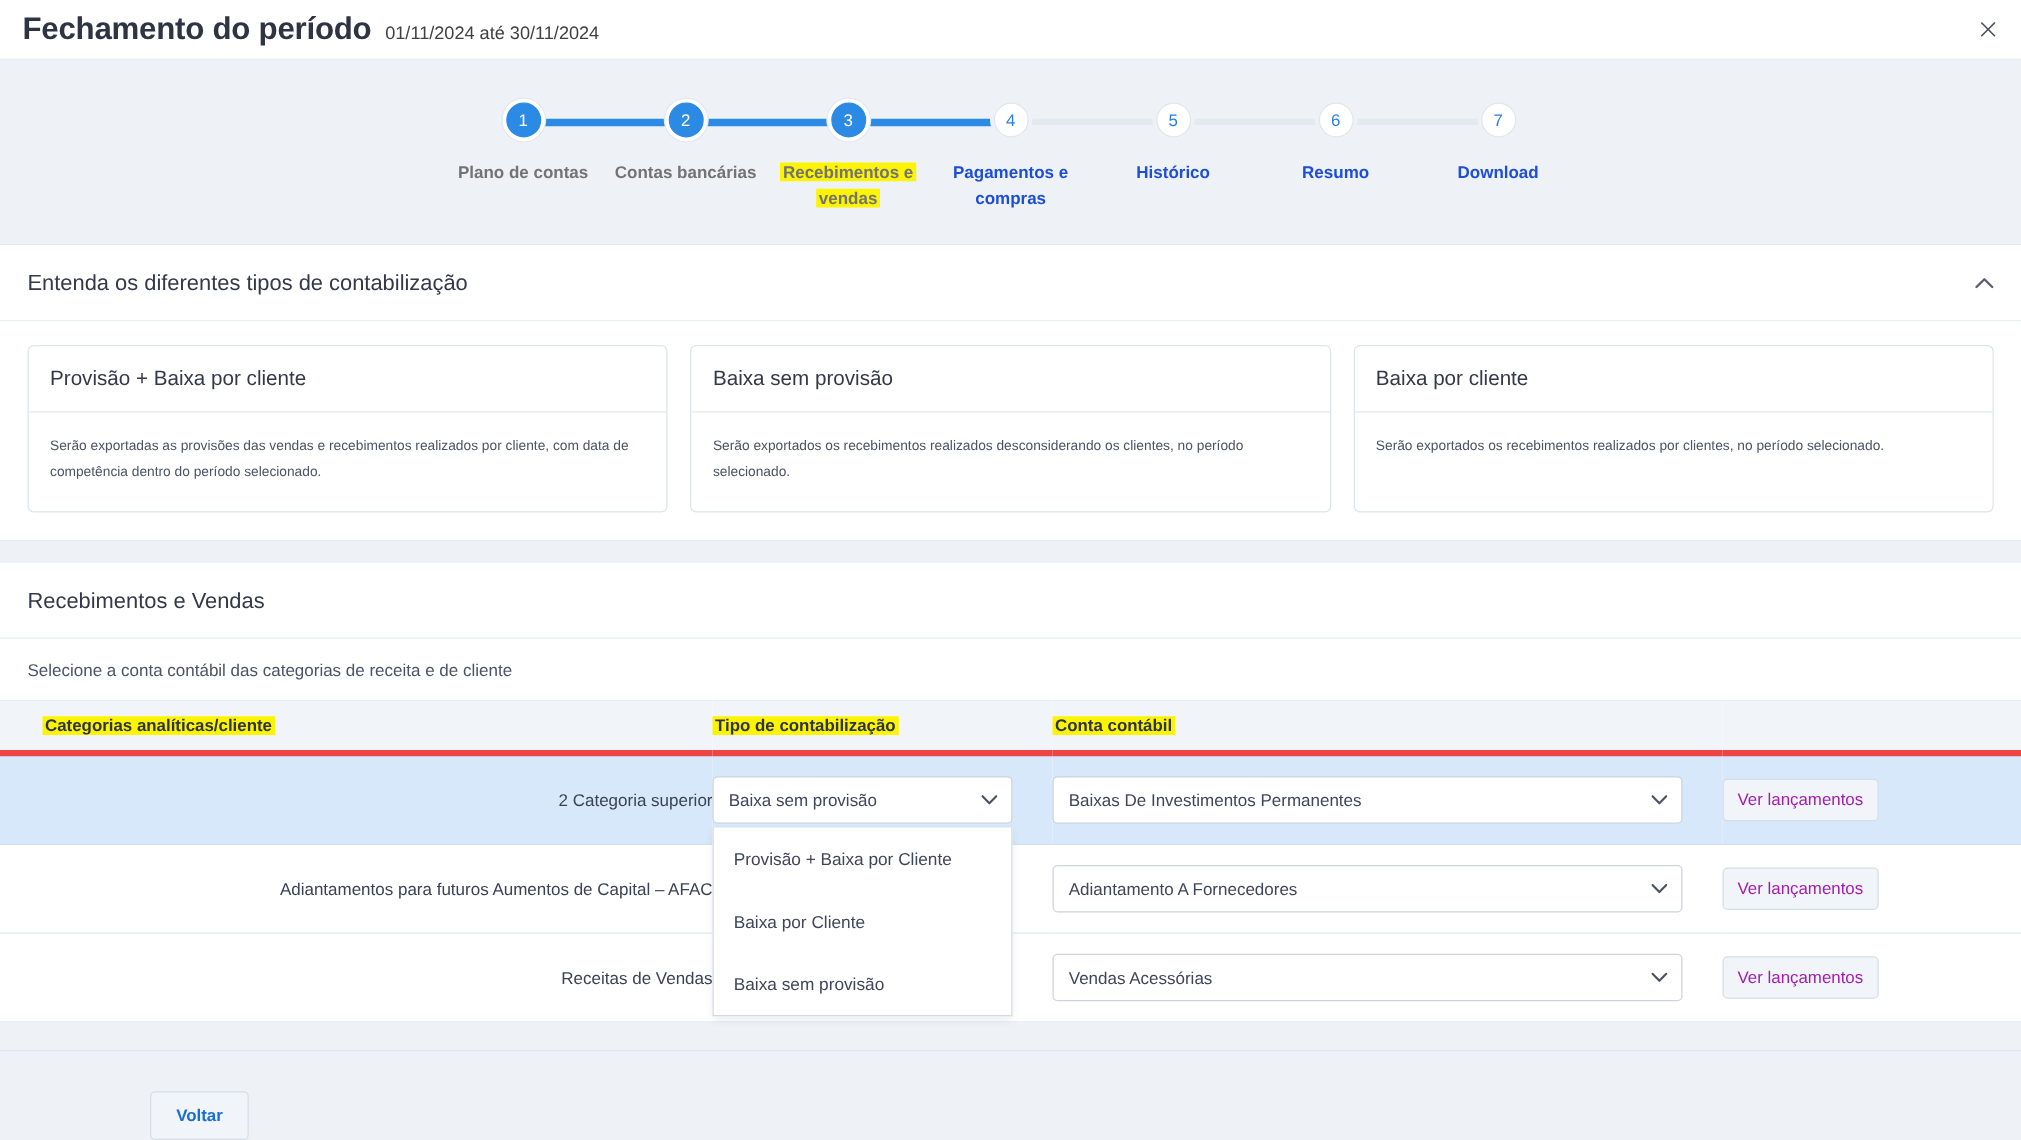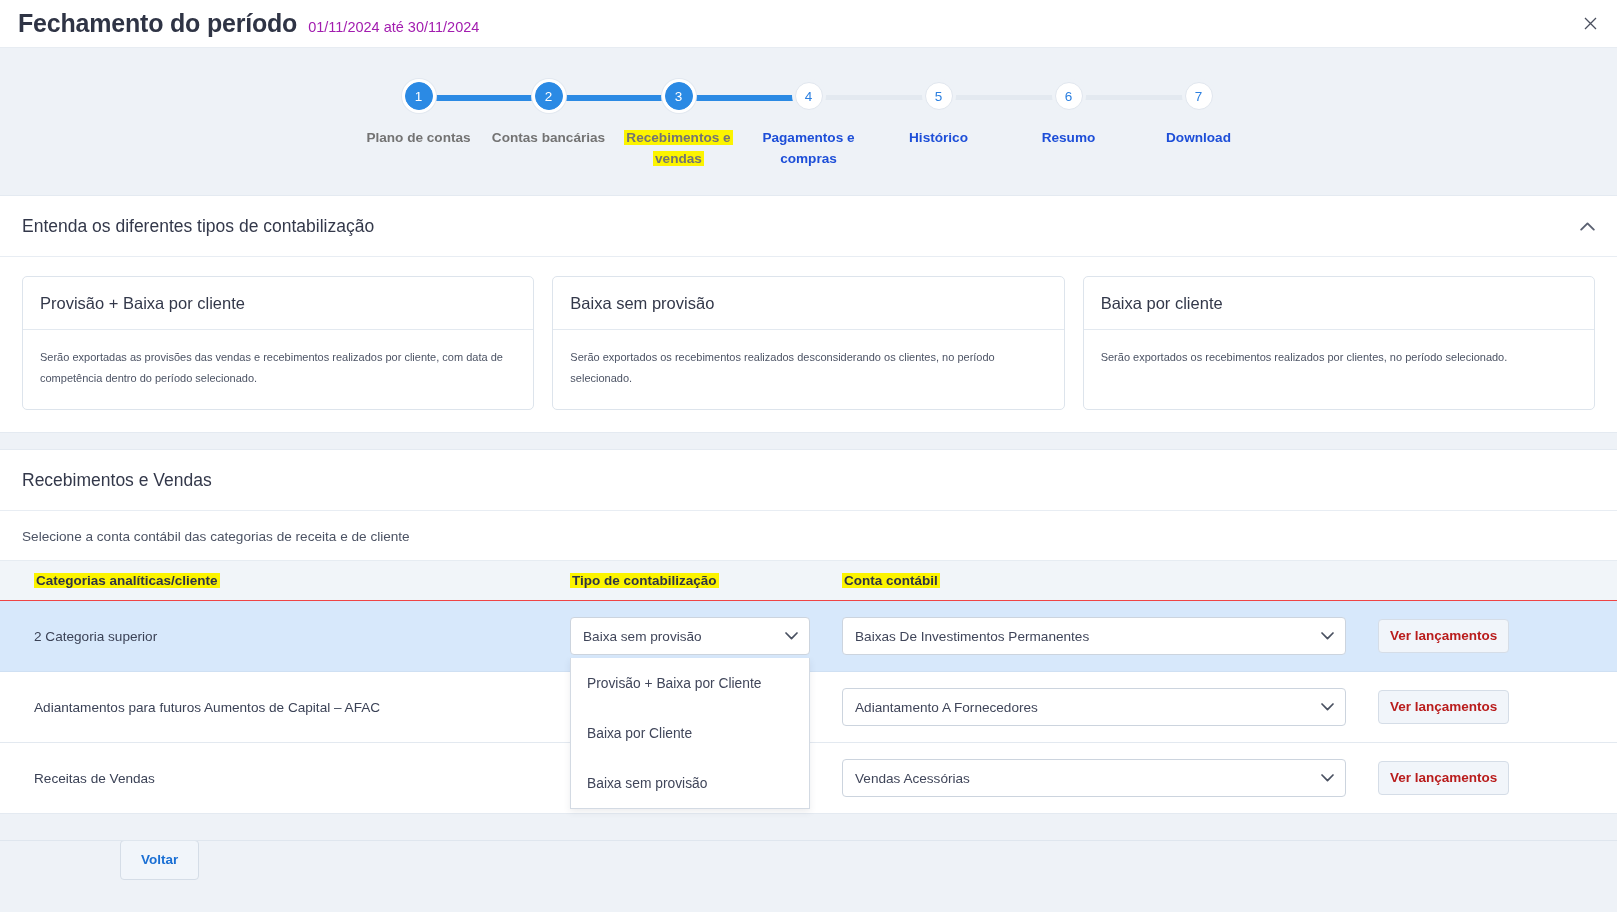--- a/index.html
+++ b/index.html
@@ -28,21 +28,21 @@
   .topbar-title {
     font-size: 25px;
     font-weight: 600;
     color: #2f3445;
     letter-spacing: -0.2px;
     line-height: 1;
     text-align: center;
   }
   .topbar-range {
     font-size: 14.5px;
-    color: #a21caf;
+    color: #404040;
     margin-left: 11px;
     position: relative;
     top: 3px;
   }
   .close-btn {
     position: absolute;
     right: 14px;
     top: 50%;
     transform: translateY(-50%);
     width: 26px; height: 26px;
@@ -165,23 +165,23 @@
   }
   .tbl { width: 100%; border-collapse: collapse; }
   .tbl thead th {
     background: #f1f5f9;
     text-align: left;
     font-size: 13.5px;
     font-weight: 700;
     color: #2f3445;
     padding: 12px 0 12px 0;
     border-top: 1px solid #e6ecf2;
-    border-bottom: 1px solid #ef4444;
-  }
-  .c1 { width: 570px; padding-left: 34px !important; }
+    border-bottom: 5px solid #ef4444;
+  }
+  .c1 { width: 570px; padding-left: 34px !important; text-align: right; }
   .c2 { width: 272px; }
   .c3 { width: 536px; }
   .c4 { width: auto; }
   .tbl tbody td {
     padding: 16px 0;
     font-size: 13.6px;
     color: #3b4256;
     border-bottom: 1px solid #e3e9f0;
     vertical-align: middle;
     height: 70px;
@@ -236,34 +236,34 @@
   .btn {
     font-family: inherit;
     border-radius: 4px;
     cursor: pointer;
     font-size: 13.5px;
     line-height: 1;
   }
   .btn-link {
     background: #f1f5fa;
     border: 1px solid #d5dde7;
-    color: #b91c1c;
-    font-weight: 700;
+    color: #a21caf;
+    font-weight: 400;
     padding: 9px 11px;
     white-space: nowrap;
   }
 
   
   .footer {
     position: absolute;
     left: 0; right: 0; bottom: 0;
     height: 72px;
     background: #eef2f7;
     display: flex;
-    align-items: flex-start;
+    align-items: flex-end;
     padding: 0 120px;
   }
   .btn-secondary {
     background: #f1f5fa;
     border: 1px solid #d5dde7;
     color: #1a6fd4;
     font-weight: 700;
     padding: 12px 20px;
     min-width: 72px;
   }

